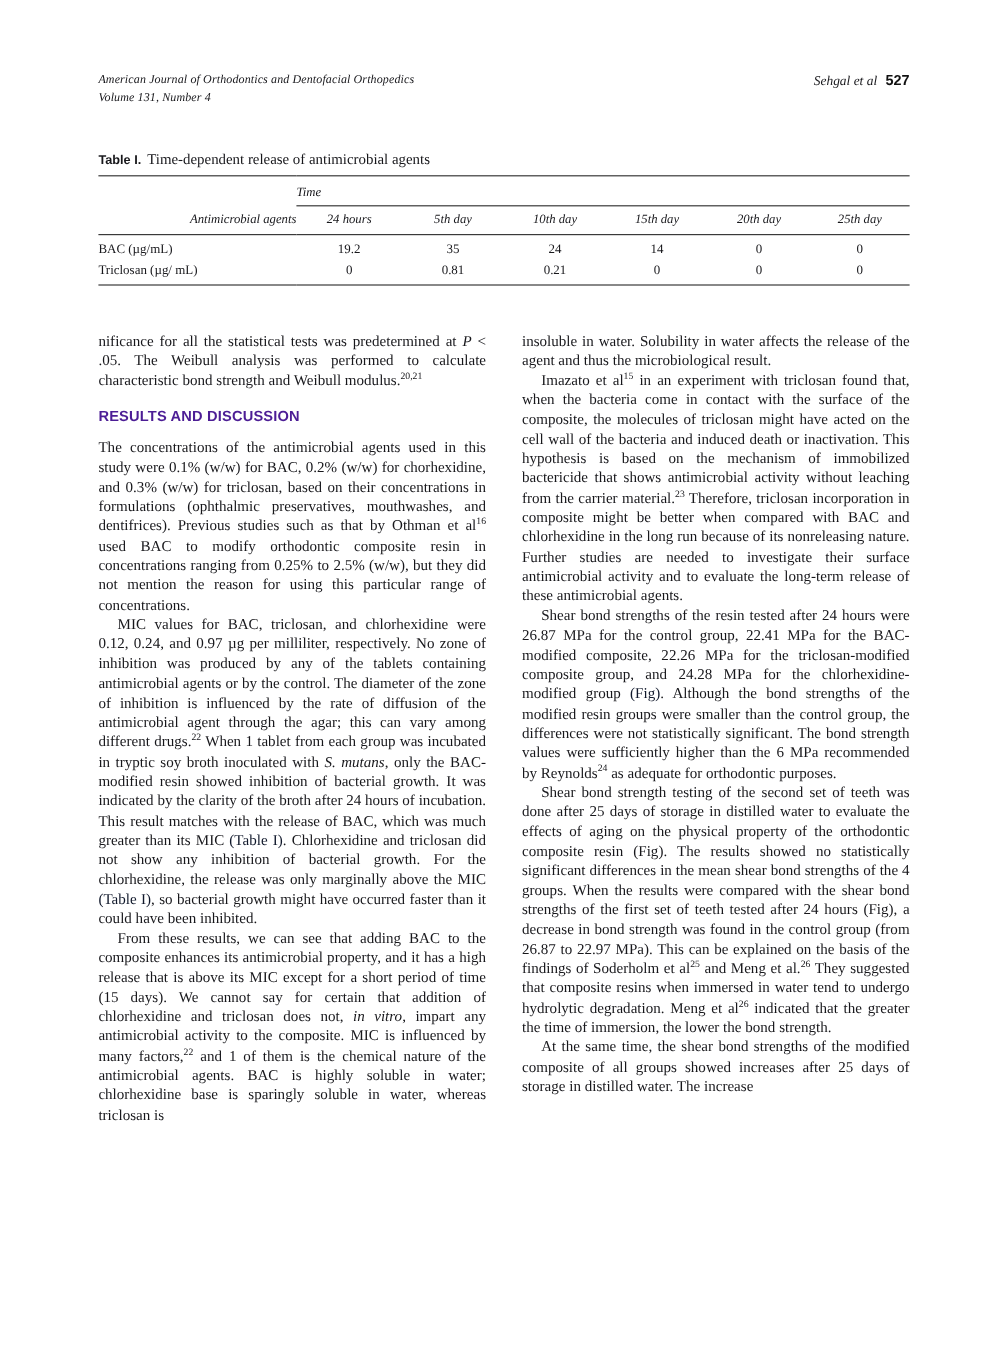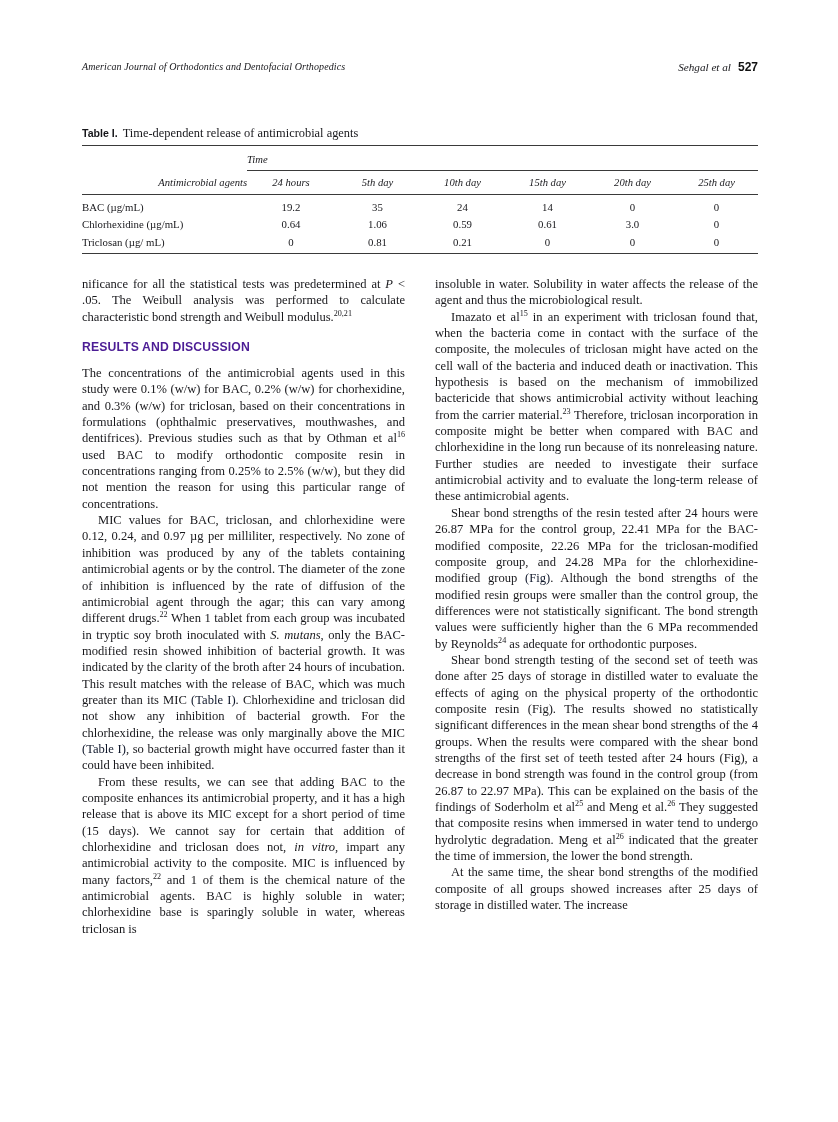--- a/index.html
+++ b/index.html
@@ -179,20 +179,21 @@
   .ital { font-style: italic; }
 </style>
 </head>
 <body>
 
 <div class="page">
 
   <div class="runhead">
     <div class="runhead-left">
       <div>American Journal of Orthodontics and Dentofacial Orthopedics</div>
+      <div class="vol">Volume 131, Number 4</div>
     </div>
     <div class="runhead-right">
       <span class="authors">Sehgal et al</span><span class="pageno">527</span>
     </div>
   </div>
 
   <div class="table-block">
     <div class="table-caption">
       <span class="tbl-label">Table I.</span><span class="tbl-title">Time-dependent release of antimicrobial agents</span>
     </div>
@@ -224,29 +225,20 @@
 
         <tr class="r-data first">
           <td class="agent">BAC (µg/mL)</td>
           <td>19.2</td>
           <td>35</td>
           <td>24</td>
           <td>14</td>
           <td>0</td>
           <td>0</td>
         </tr>
-        <tr class="r-data">
-          <td class="agent">Chlorhexidine (µg/mL)</td>
-          <td>0.64</td>
-          <td>1.06</td>
-          <td>0.59</td>
-          <td>0.61</td>
-          <td>3.0</td>
-          <td>0</td>
-        </tr>
         <tr class="r-data last rule-bottom">
           <td class="agent">Triclosan (µg/ mL)</td>
           <td>0</td>
           <td>0.81</td>
           <td>0.21</td>
           <td>0</td>
           <td>0</td>
           <td>0</td>
         </tr>
       </tbody>

